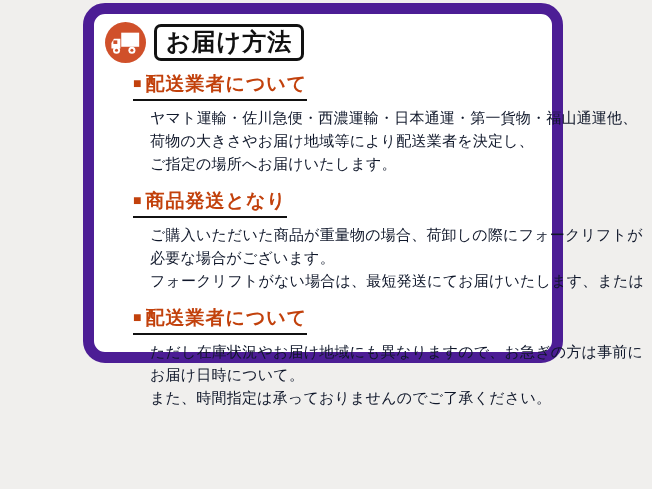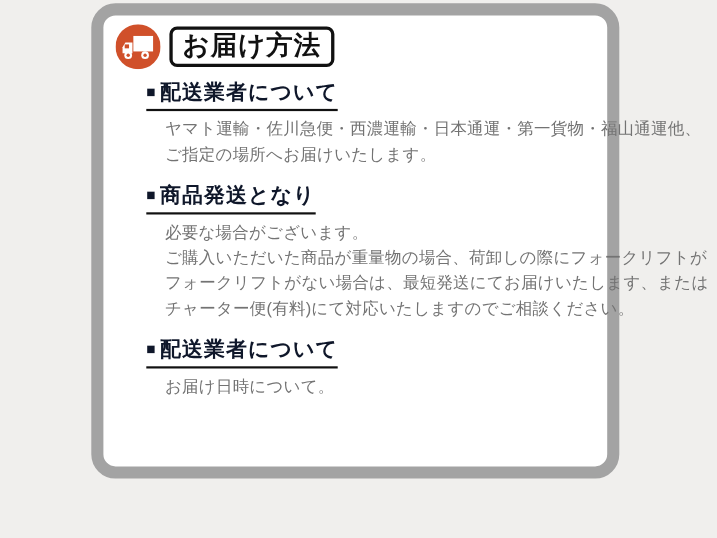--- a/index.html
+++ b/index.html
@@ -12,24 +12,24 @@
     background: #f0efed;
     font-family: "Liberation Sans", "DejaVu Sans", sans-serif;
     position: relative;
     overflow: hidden;
   }
   .panel {
     position: absolute;
     left: 83px;
     top: 3px;
     width: 480px;
-    height: 432px;
+    height: 360px;
     box-sizing: border-box;
     background: #ffffff;
-    border: 11px solid #a3a3a3;
+    border: 11px solid #4c1d95;
     border-radius: 22px;
   }
   .panel-inner {
     padding: 8px 14px 0 11px;
   }
   .header-row {
     display: flex;
     align-items: center;
     margin-bottom: 8px;
   }
@@ -51,39 +51,39 @@
     line-height: 1.15;
   }
   .section {
     margin-left: 28px;
     margin-bottom: 13px;
   }
   .section-heading {
     display: inline-block;
     font-size: 19px;
     font-weight: bold;
-    color: #0f172a;
+    color: #c2410c;
     border-bottom: 2px solid #111111;
     padding-bottom: 2px;
     margin-bottom: 5px;
     letter-spacing: 1px;
   }
   .section-heading .bullet {
     font-size: 14px;
     margin-right: 3px;
     vertical-align: 2px;
   }
   .section-body {
     padding-left: 17px;
   }
   .section-body p {
     margin: 0;
     font-size: 15px;
     line-height: 23px;
-    color: #737373;
+    color: #0f172a;
     letter-spacing: 0.2px;
     white-space: nowrap;
   }
 </style>
 </head>
 <body>
 
 <div class="panel">
   <div class="panel-inner">
 
@@ -100,35 +100,37 @@
           <circle cx="31.5" cy="33" r="1.8" fill="#d0502a"></circle>
         </svg>
       </span>
       <span class="title-box">お届け方法</span>
     </div>
 
     <div class="section">
       <div class="section-heading"><span class="bullet">■</span><span>配送業者について</span></div>
       <div class="section-body">
         <p>ヤマト運輸・佐川急便・西濃運輸・日本通運・第一貨物・福山通運他、</p>
+        <p>荷物の大きさやお届け地域等により配送業者を決定し、</p>
         <p>ご指定の場所へお届けいたします。</p>
       </div>
     </div>
 
     <div class="section">
       <div class="section-heading"><span class="bullet">■</span><span>商品発送となり</span></div>
       <div class="section-body">
+        <p>ご購入いただいた商品が重量物の場合、荷卸しの際にフォークリフトが</p>
         <p>必要な場合がございます。</p>
-        <p>ご購入いただいた商品が重量物の場合、荷卸しの際にフォークリフトが</p>
         <p>フォークリフトがない場合は、最短発送にてお届けいたします、または</p>
-        <p>チャーター便(有料)にて対応いたしますのでご相談ください。</p>
       </div>
     </div>
 
     <div class="section">
       <div class="section-heading"><span class="bullet">■</span><span>配送業者について</span></div>
       <div class="section-body">
+        <p>ただし在庫状況やお届け地域にも異なりますので、お急ぎの方は事前に</p>
         <p>お届け日時について。</p>
+        <p>また、時間指定は承っておりませんのでご了承ください。</p>
       </div>
     </div>
 
   </div>
 </div>
 
 </body></html>

